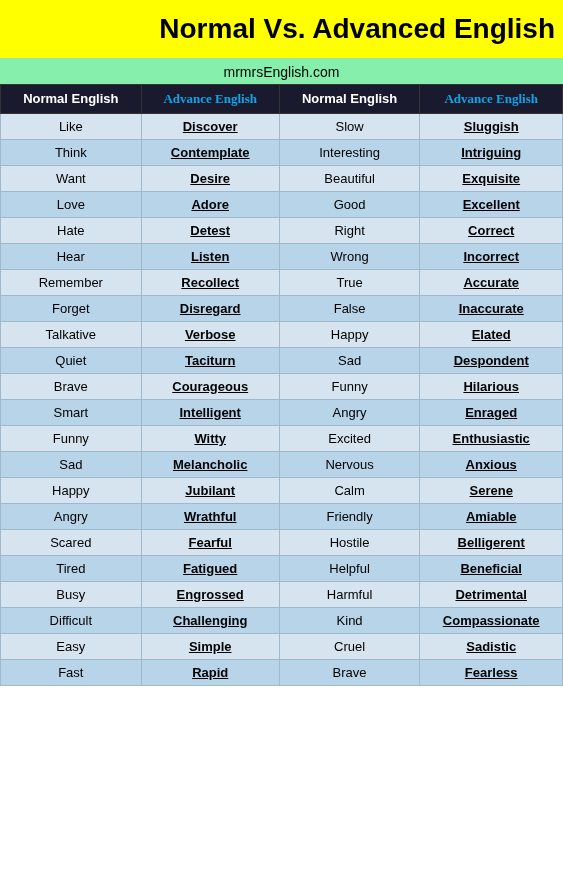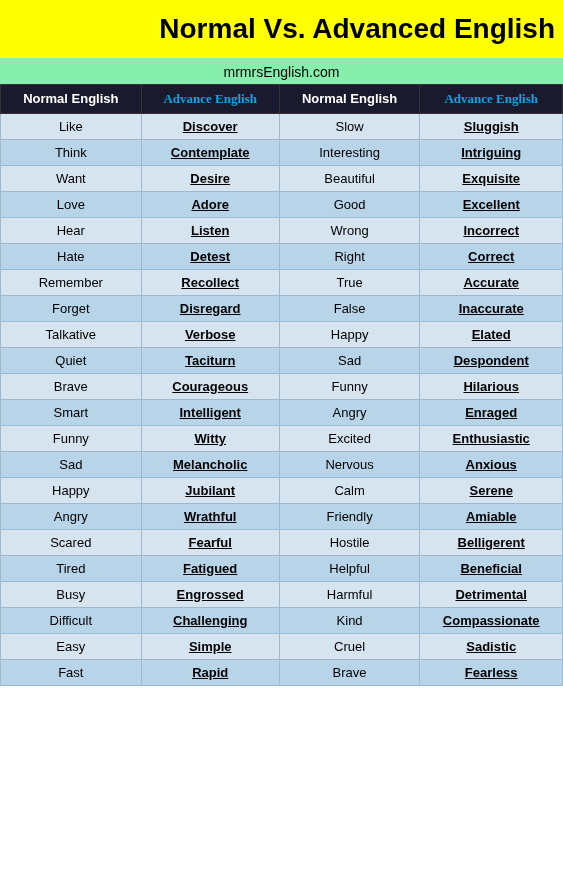--- a/index.html
+++ b/index.html
@@ -97,32 +97,32 @@
         <td>Beautiful</td>
         <td>Exquisite</td>
       </tr>
       <tr>
         <td>Love</td>
         <td>Adore</td>
         <td>Good</td>
         <td>Excellent</td>
       </tr>
       <tr>
+        <td>Hate</td>
+        <td>Detest</td>
+        <td>Right</td>
+        <td>Correct</td>
+      </tr>
+      <tr>
         <td>Hear</td>
         <td>Listen</td>
         <td>Wrong</td>
         <td>Incorrect</td>
       </tr>
       <tr>
-        <td>Hate</td>
-        <td>Detest</td>
-        <td>Right</td>
-        <td>Correct</td>
-      </tr>
-      <tr>
         <td>Remember</td>
         <td>Recollect</td>
         <td>True</td>
         <td>Accurate</td>
       </tr>
       <tr>
         <td>Forget</td>
         <td>Disregard</td>
         <td>False</td>
         <td>Inaccurate</td>

